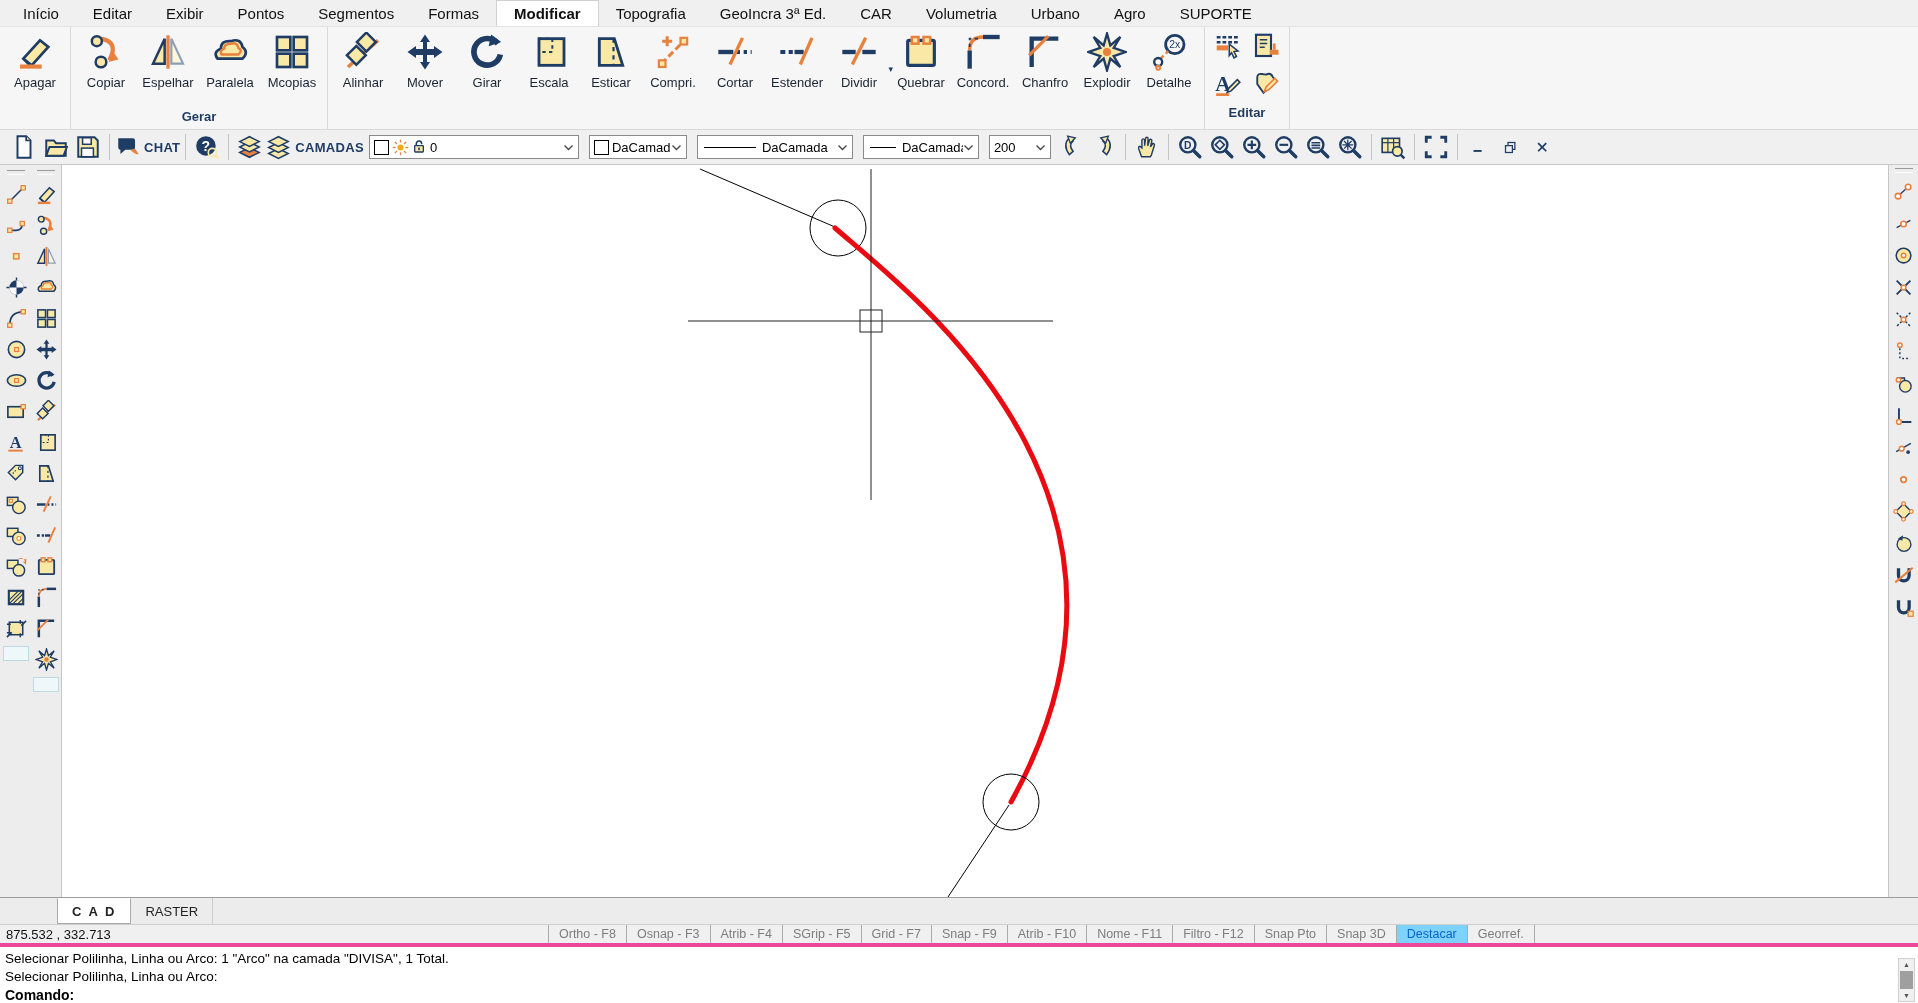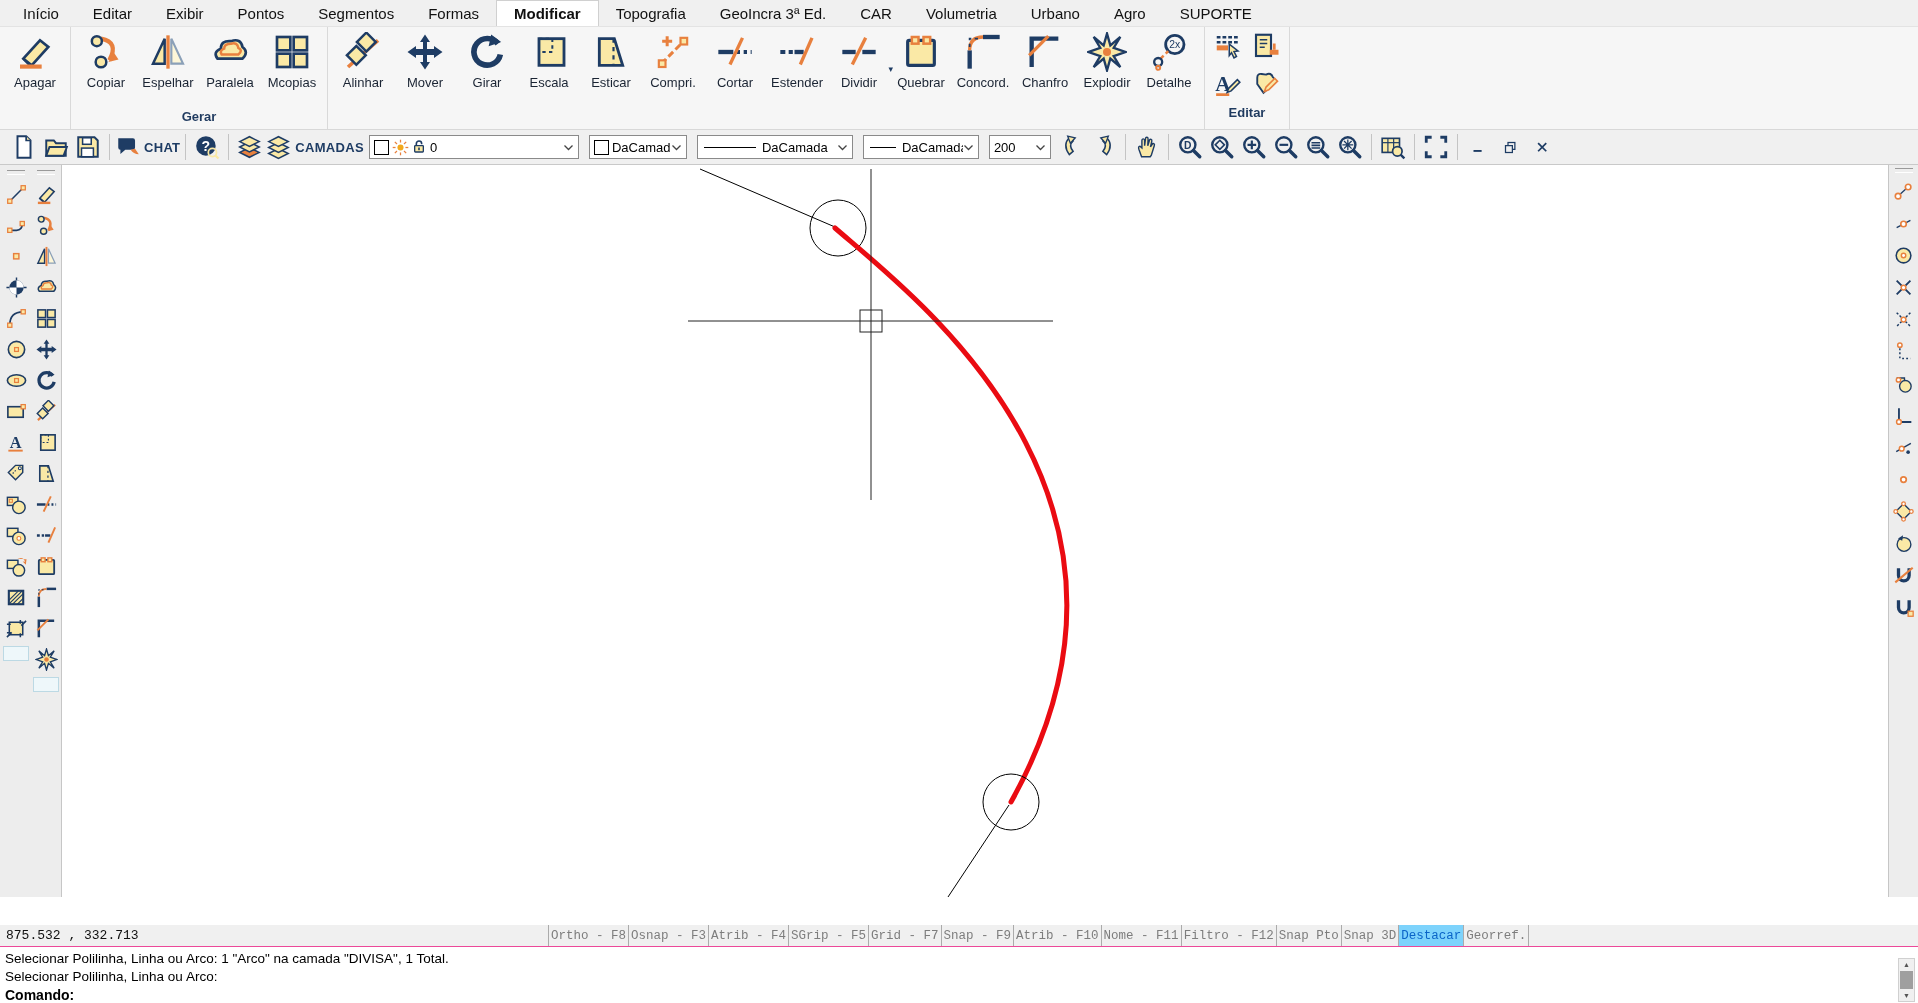--- a/index.html
+++ b/index.html
@@ -42,23 +42,23 @@
   #rightbar .tico{margin-bottom:6px;}
   
   #canvas{position:absolute;left:62px;top:165px;width:1826px;height:732px;background:#fff;}
   
   #strip{position:absolute;left:0;top:897px;width:1918px;height:28px;background:#ececec;
          border-top:1px solid #9c9c9c;border-bottom:1px solid #cfcfcf;display:flex;align-items:stretch;box-sizing:border-box;}
   .btab{display:flex;align-items:center;padding:0 14px;font-size:13px;color:#222;border-right:1px solid #cfcfcf;cursor:default;}
   .btab.active{background:#fff;font-weight:bold;border:1px solid #a9a9a9;border-top:1px solid #fff;}
   
   #statusbar{position:absolute;left:0;top:925px;width:1918px;height:22px;background:#f0f0f0;
-             border-bottom:1px solid #ec4899;display:flex;align-items:stretch;font-size:12.5px;box-sizing:border-box;font-family:Liberation Mono, monospace;}
+             border-bottom:4px solid #ec4899;display:flex;align-items:stretch;font-size:12.5px;box-sizing:border-box;}
   #coords{width:548px;display:flex;align-items:center;padding-left:6px;color:#111;font-size:13px;box-sizing:border-box;}
-  .sbtn{display:flex;align-items:center;justify-content:center;padding:0 2px;color:#7d7d7d;
+  .sbtn{display:flex;align-items:center;justify-content:center;padding:0 10px;color:#7d7d7d;
         border-left:1px solid #ababab;cursor:default;white-space:nowrap;}
   .sbtn:last-child{border-right:1px solid #ababab;}
   .sbtn.active{color:#0a64c8;background:#7dd3fc;}
   
   #command{position:absolute;left:0;top:947px;width:1918px;height:56px;background:#fff;box-sizing:border-box;padding:3px 16px 0 5px;}
   .cmdline{font-size:13.5px;color:#000;line-height:18px;white-space:nowrap;}
   .cmdprompt{font-size:14px;font-weight:bold;color:#000;line-height:18px;}
   #minivscroll{position:absolute;right:3px;top:958px;width:17px;height:44px;background:#f0f0f0;border:1px solid #d0d0d0;box-sizing:border-box;}
   #minivscroll .arr{height:11px;display:flex;align-items:center;justify-content:center;font-size:7px;color:#555;}
   #minivscroll .thumb{height:18px;margin:1px 1px;background:#9f9f9f;}
@@ -1003,20 +1003,25 @@
       </div>
       <div class="tico">
         <span class="icon">
           <svg viewBox="0 0 24 24" width="22" height="22">
             <path d="M6 3.5 v8 a5.8 5.8 0 0 0 11.6 0 v-8" fill="none" stroke="#1e3c64" stroke-width="3.6"></path>
             <rect x="16.5" y="15.5" width="5.5" height="5.5" fill="#fae9a6" stroke="#e8803e" stroke-width="1.4"></rect>
           </svg>
         </span>
       </div>
     </div>
+  <div id="strip">
+      <div style="width: 57px;"></div>
+      <div class="btab active" style="letter-spacing: 2px;">C A D</div>
+      <div class="btab">RASTER</div>
+    </div>
   <div id="statusbar">
     <div id="coords">875.532 , 332.713</div>
     <div id="sbtns" style="display:flex;align-items:stretch;">
         <div class="sbtn">Ortho - F8</div>
         <div class="sbtn">Osnap - F3</div>
         <div class="sbtn">Atrib - F4</div>
         <div class="sbtn">SGrip - F5</div>
         <div class="sbtn">Grid - F7</div>
         <div class="sbtn">Snap - F9</div>
         <div class="sbtn">Atrib - F10</div>

